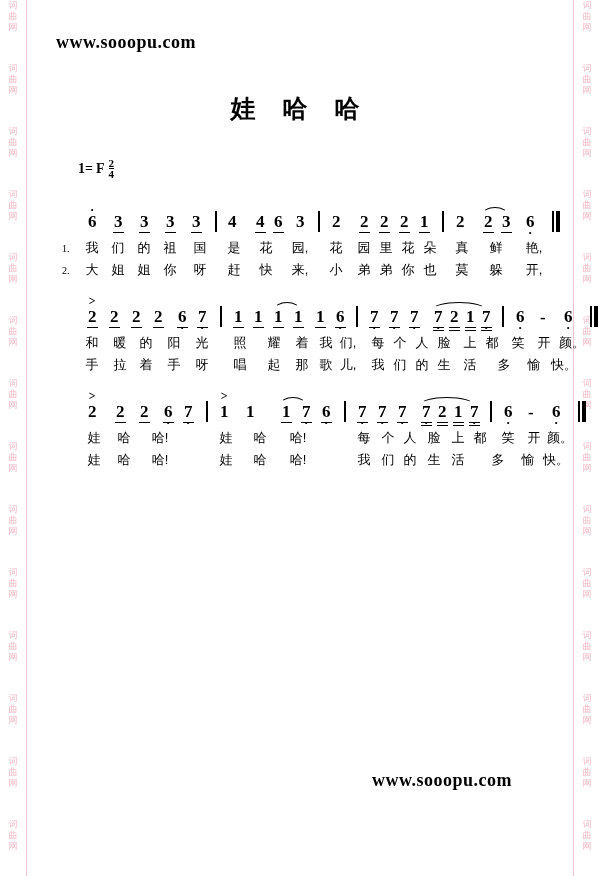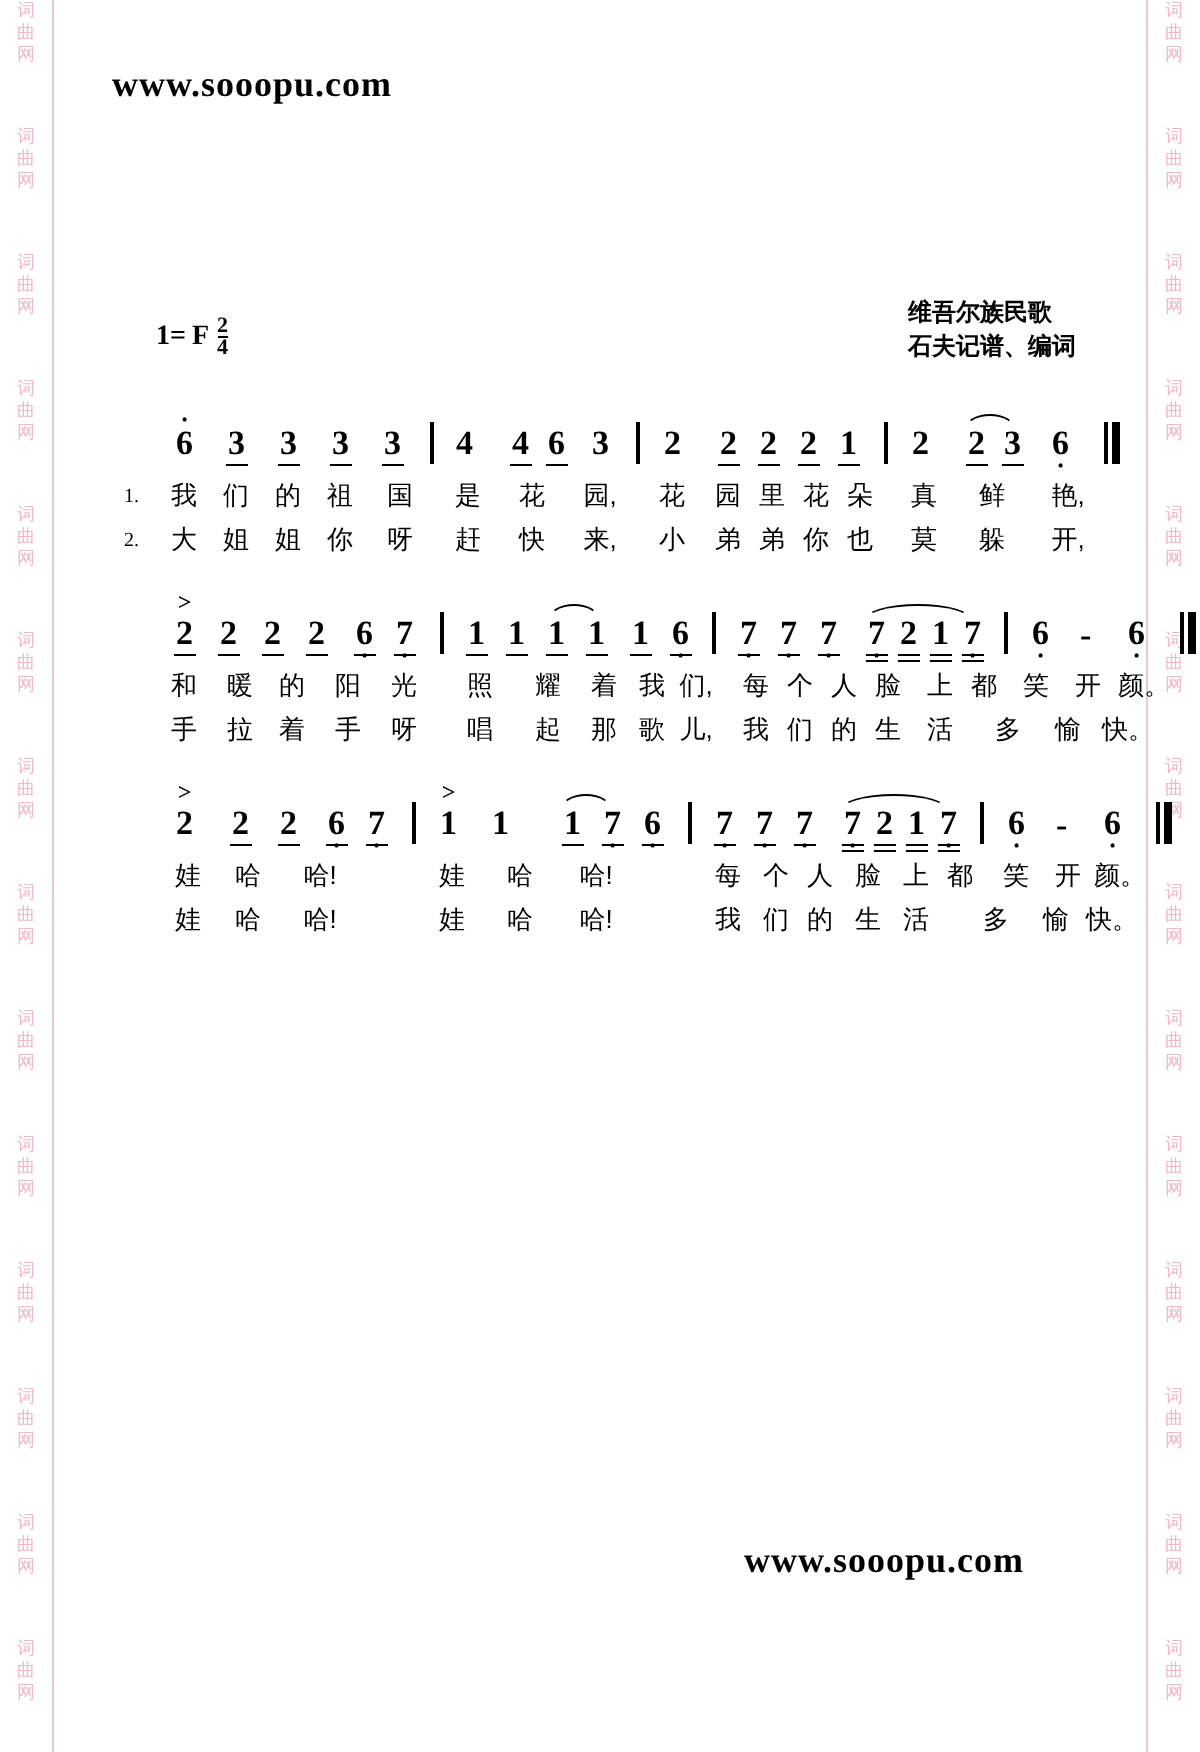--- a/index.html
+++ b/index.html
@@ -387,25 +387,22 @@
       <div class="wm-block">
         <span>词</span>
         <span>曲</span>
         <span>网</span>
       </div>
     </div>
 
   <div class="site-url top">www.sooopu.com</div>
   <div class="site-url bottom">www.sooopu.com</div>
 
-
-  <div class="credits">
-    <div>维吾尔族民歌</div>
-    <div>石夫记谱、编词</div>
-  </div>
+  <div class="title">娃 哈 哈</div>
+
 
   <div class="keysig">
     <span>1=</span>
     <span style="margin-left:3px">F</span>
     <span class="frac">
       <b>2</b>
       <b style="border-top:1px solid #000;">4</b>
     </span>
   </div>
 

